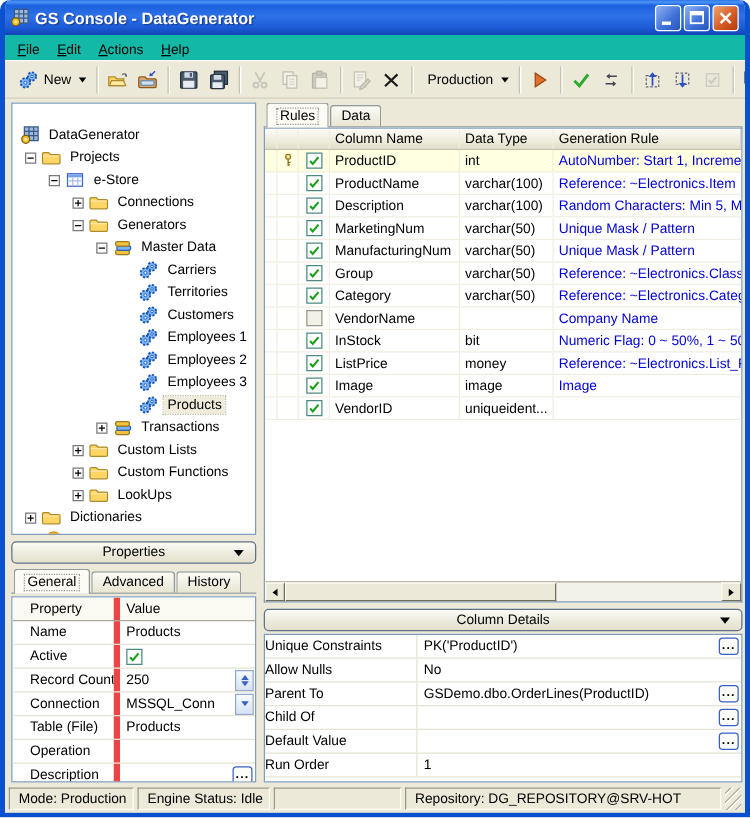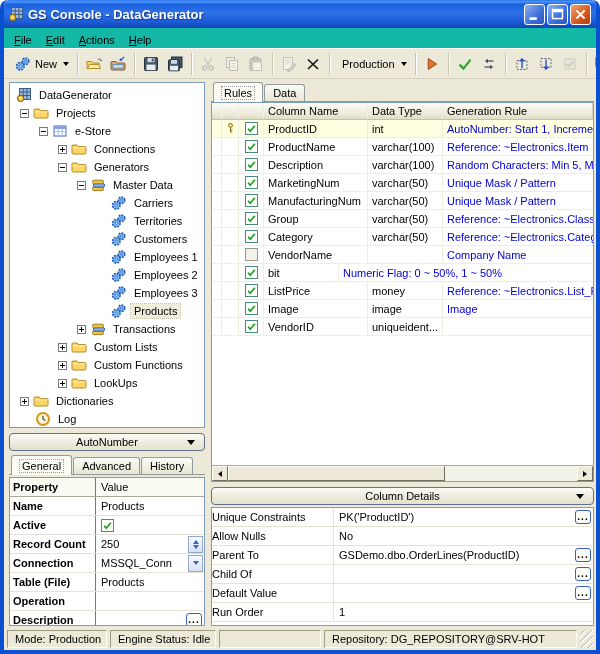--- a/index.html
+++ b/index.html
@@ -31,21 +31,21 @@
   .ticon16{width:16px;height:16px;display:block;flex:none;}
   .ticon16 svg{width:16px;height:16px;display:block;}
   .tlabel2{padding:0 2px 0 4px;}
   .caret{width:0;height:0;border-left:3px solid transparent;border-right:3px solid transparent;
     border-top:4px solid #000;margin-left:4px;flex:none;}
   
   .main{flex:1;display:flex;min-height:0;padding:3px 2px 0 2px;}
   .leftcol{width:200px;flex:none;display:flex;flex-direction:column;padding:0 1px 0 3px;min-height:0;}
   .rightcol{flex:1;display:flex;flex-direction:column;min-width:0;min-height:0;padding-left:5px;}
   
-  .treebox{height:346px;flex:none;background:#fff;border:1px solid #7f9db9;overflow:hidden;padding-top:3px;}
+  .treebox{height:346px;flex:none;background:#fff;border:1px solid #7f9db9;overflow:hidden;padding-top:16px;}
   .trow{height:18px;display:flex;align-items:center;white-space:nowrap;}
   .tsp{flex:none;height:1px;}
   .texp{width:9px;height:9px;flex:none;border:1px solid #7a7a7a;background:#fff;position:relative;margin-right:4px;}
   .texp::before{content:"";position:absolute;left:1px;right:1px;top:3px;height:1px;background:#000;}
   .texp.plus::after{content:"";position:absolute;top:1px;bottom:1px;left:3px;width:1px;background:#000;}
   .nicon{width:16px;height:16px;flex:none;margin-right:4px;}
   .nicon svg{width:16px;height:16px;display:block;}
   .tname{padding:1px 3px;}
   .trow.selected .tname{background:#efecdc;outline:1px dotted #c0bca6;}
   
@@ -56,22 +56,22 @@
   
   .tabstrip{height:20px;flex:none;display:flex;align-items:flex-end;padding-left:2px;border-bottom:1px solid #919b9c;}
   .tab{height:17px;display:flex;align-items:center;padding:0 8px;margin-right:1px;border:1px solid #919b9c;border-bottom:none;
     border-radius:3px 3px 0 0;background:linear-gradient(180deg,#fcfcf6,#e8e5d2);position:relative;}
   .tab.active{height:20px;background:#fcfbf4;margin-bottom:-1px;z-index:2;}
   .tab.active .tabtxt{outline:1px dotted #9a9a9a;padding:0 2px;}
   
   .pgrid{flex:1;min-height:0;border:1px solid #7f9db9;background:#fff;overflow:hidden;margin:2px 0 2px;}
   .prow{height:19px;display:flex;align-items:center;border-bottom:1px solid #e6e3d2;}
   .prow.head{border-bottom:1px solid #aca899;background:#fbfaf2;}
-  .plabel{width:86px;flex:none;height:100%;display:flex;align-items:center;padding-left:3px;border-right:1px solid #ef4444;
-    white-space:nowrap;overflow:hidden;font-weight:bold;}
+  .plabel{width:86px;flex:none;height:100%;display:flex;align-items:center;padding-left:14px;border-right:5px solid #ef4444;
+    white-space:nowrap;overflow:hidden;}
   .pvalue{flex:1;min-width:0;height:100%;display:flex;align-items:center;padding-left:5px;white-space:nowrap;overflow:hidden;}
   .cb{width:13px;height:13px;flex:none;border:1px solid #4c8a80;background:#fff;display:flex;align-items:center;justify-content:center;}
   .cb svg{width:11px;height:11px;display:block;}
   .cb.off{border-color:#9a9a8c;background:#f4f2e8;}
   .spin,.drop{width:15px;height:17px;flex:none;margin-left:auto;margin-right:1px;border:1px solid #94a8cc;
     background:linear-gradient(180deg,#f7faff,#d7e1f5);display:flex;flex-direction:column;align-items:center;justify-content:center;gap:1px;}
   .tri-up{width:0;height:0;border-left:3px solid transparent;border-right:3px solid transparent;border-bottom:4px solid #3a62bc;}
   .tri-dn{width:0;height:0;border-left:3px solid transparent;border-right:3px solid transparent;border-top:4px solid #3a62bc;}
   .ellipbtn{width:16px;height:14px;flex:none;margin-left:auto;margin-right:2px;border:1px solid #3b5fc4;border-radius:3px;
     background:#fdfdf8;display:flex;align-items:center;justify-content:center;font-weight:bold;font-size:10px;letter-spacing:1px;line-height:6px;}
@@ -544,21 +544,21 @@
               <svg viewBox="0 0 16 16">
                 <circle cx="8" cy="8" r="6" fill="#fdf6d8" stroke="#d89718" stroke-width="2"></circle>
                 <path d="M8 4.8V8l2.3 1.5" stroke="#444" stroke-width="1.2" fill="none"></path>
               </svg>
             </span>
             <span class="tname">Log</span>
           </div>
         </div>
       <div style="height:5px;flex:none;"></div>
       <div class="panelbar">
-        <span>AutoNumber</span>
+        <span>Properties</span>
         <span class="dn"></span>
       </div>
       <div style="height:4px;flex:none;"></div>
       <div class="tabstrip">
           <div class="tab active">
             <span class="tabtxt">General</span>
           </div>
           <div class="tab">
             <span class="tabtxt">Advanced</span>
           </div>
@@ -760,20 +760,21 @@
           <div class="rrow">
             <span class="c-ind"></span>
             <span class="c-key"></span>
             <span class="c-chk">
               <span class="cb">
                 <svg viewBox="0 0 12 12">
                   <path d="M2.3 6.3l2.3 2.6 5-6" fill="none" stroke="#17a017" stroke-width="1.8"></path>
                 </svg>
               </span>
             </span>
+            <span class="c-name">InStock</span>
             <span class="c-type">bit</span>
             <span class="c-rule rule-blue">Numeric Flag: 0 ~ 50%, 1 ~ 50%</span>
           </div>
           <div class="rrow">
             <span class="c-ind"></span>
             <span class="c-key"></span>
             <span class="c-chk">
               <span class="cb">
                 <svg viewBox="0 0 12 12">
                   <path d="M2.3 6.3l2.3 2.6 5-6" fill="none" stroke="#17a017" stroke-width="1.8"></path>

